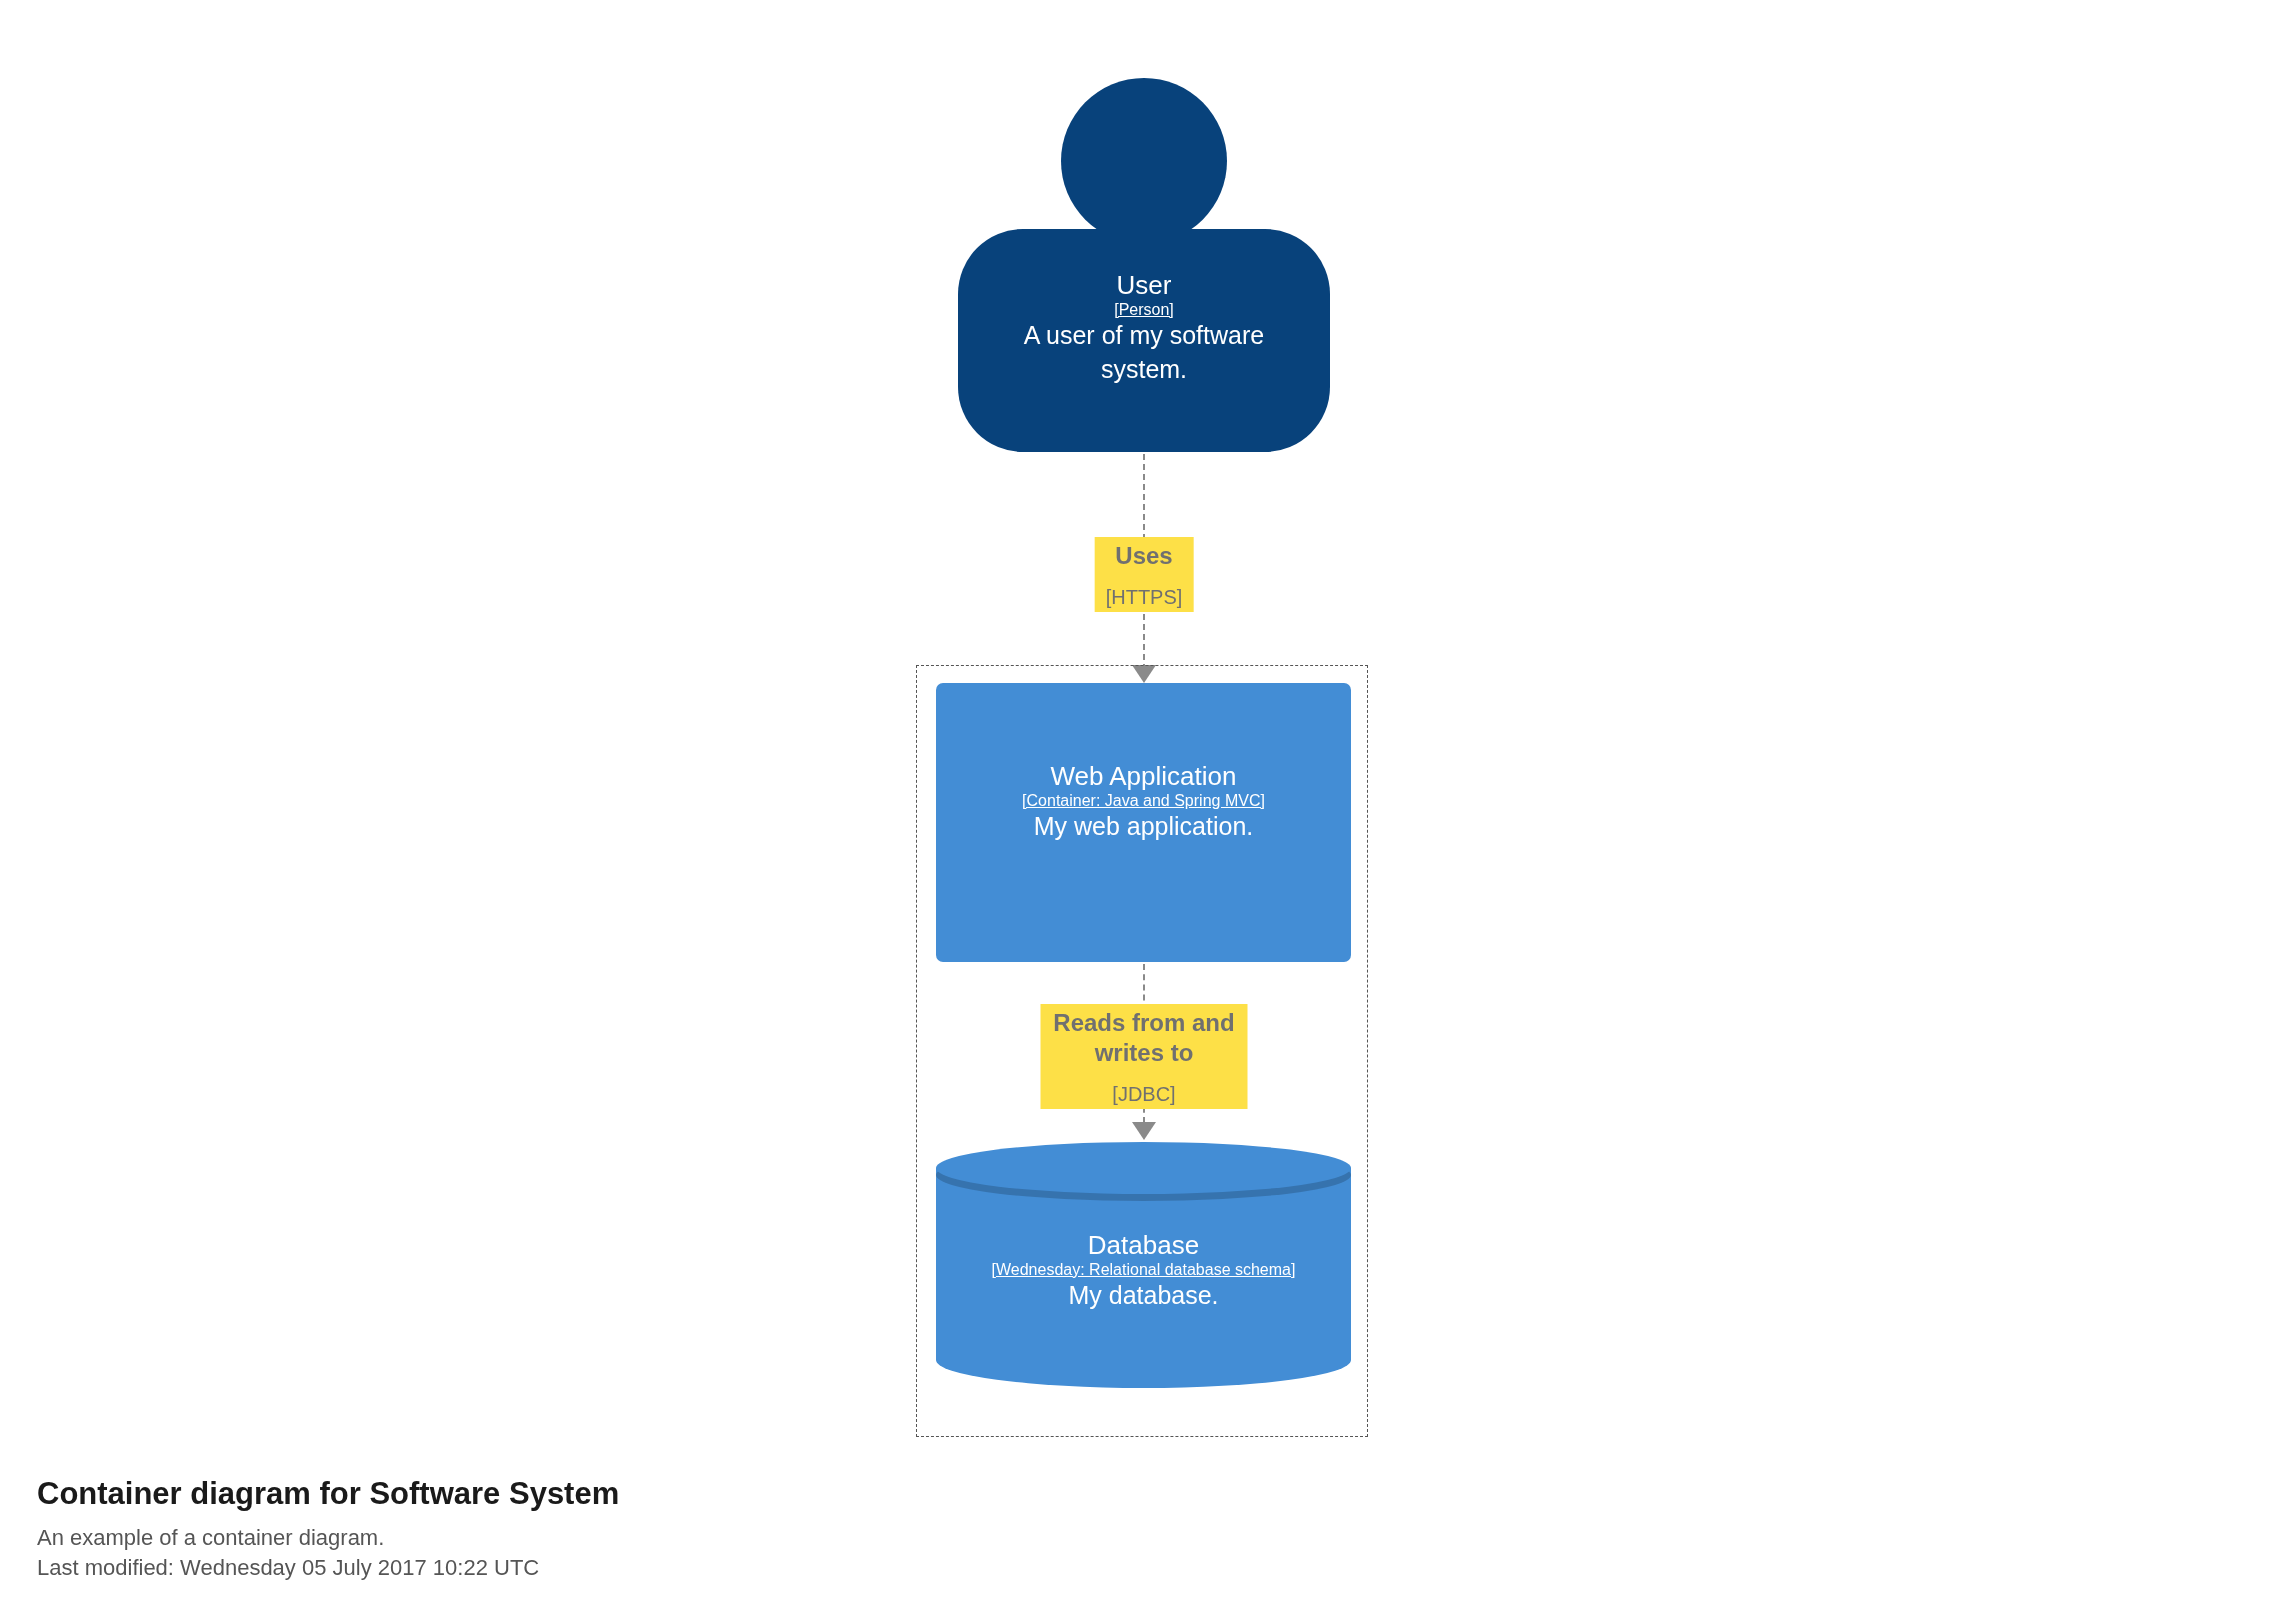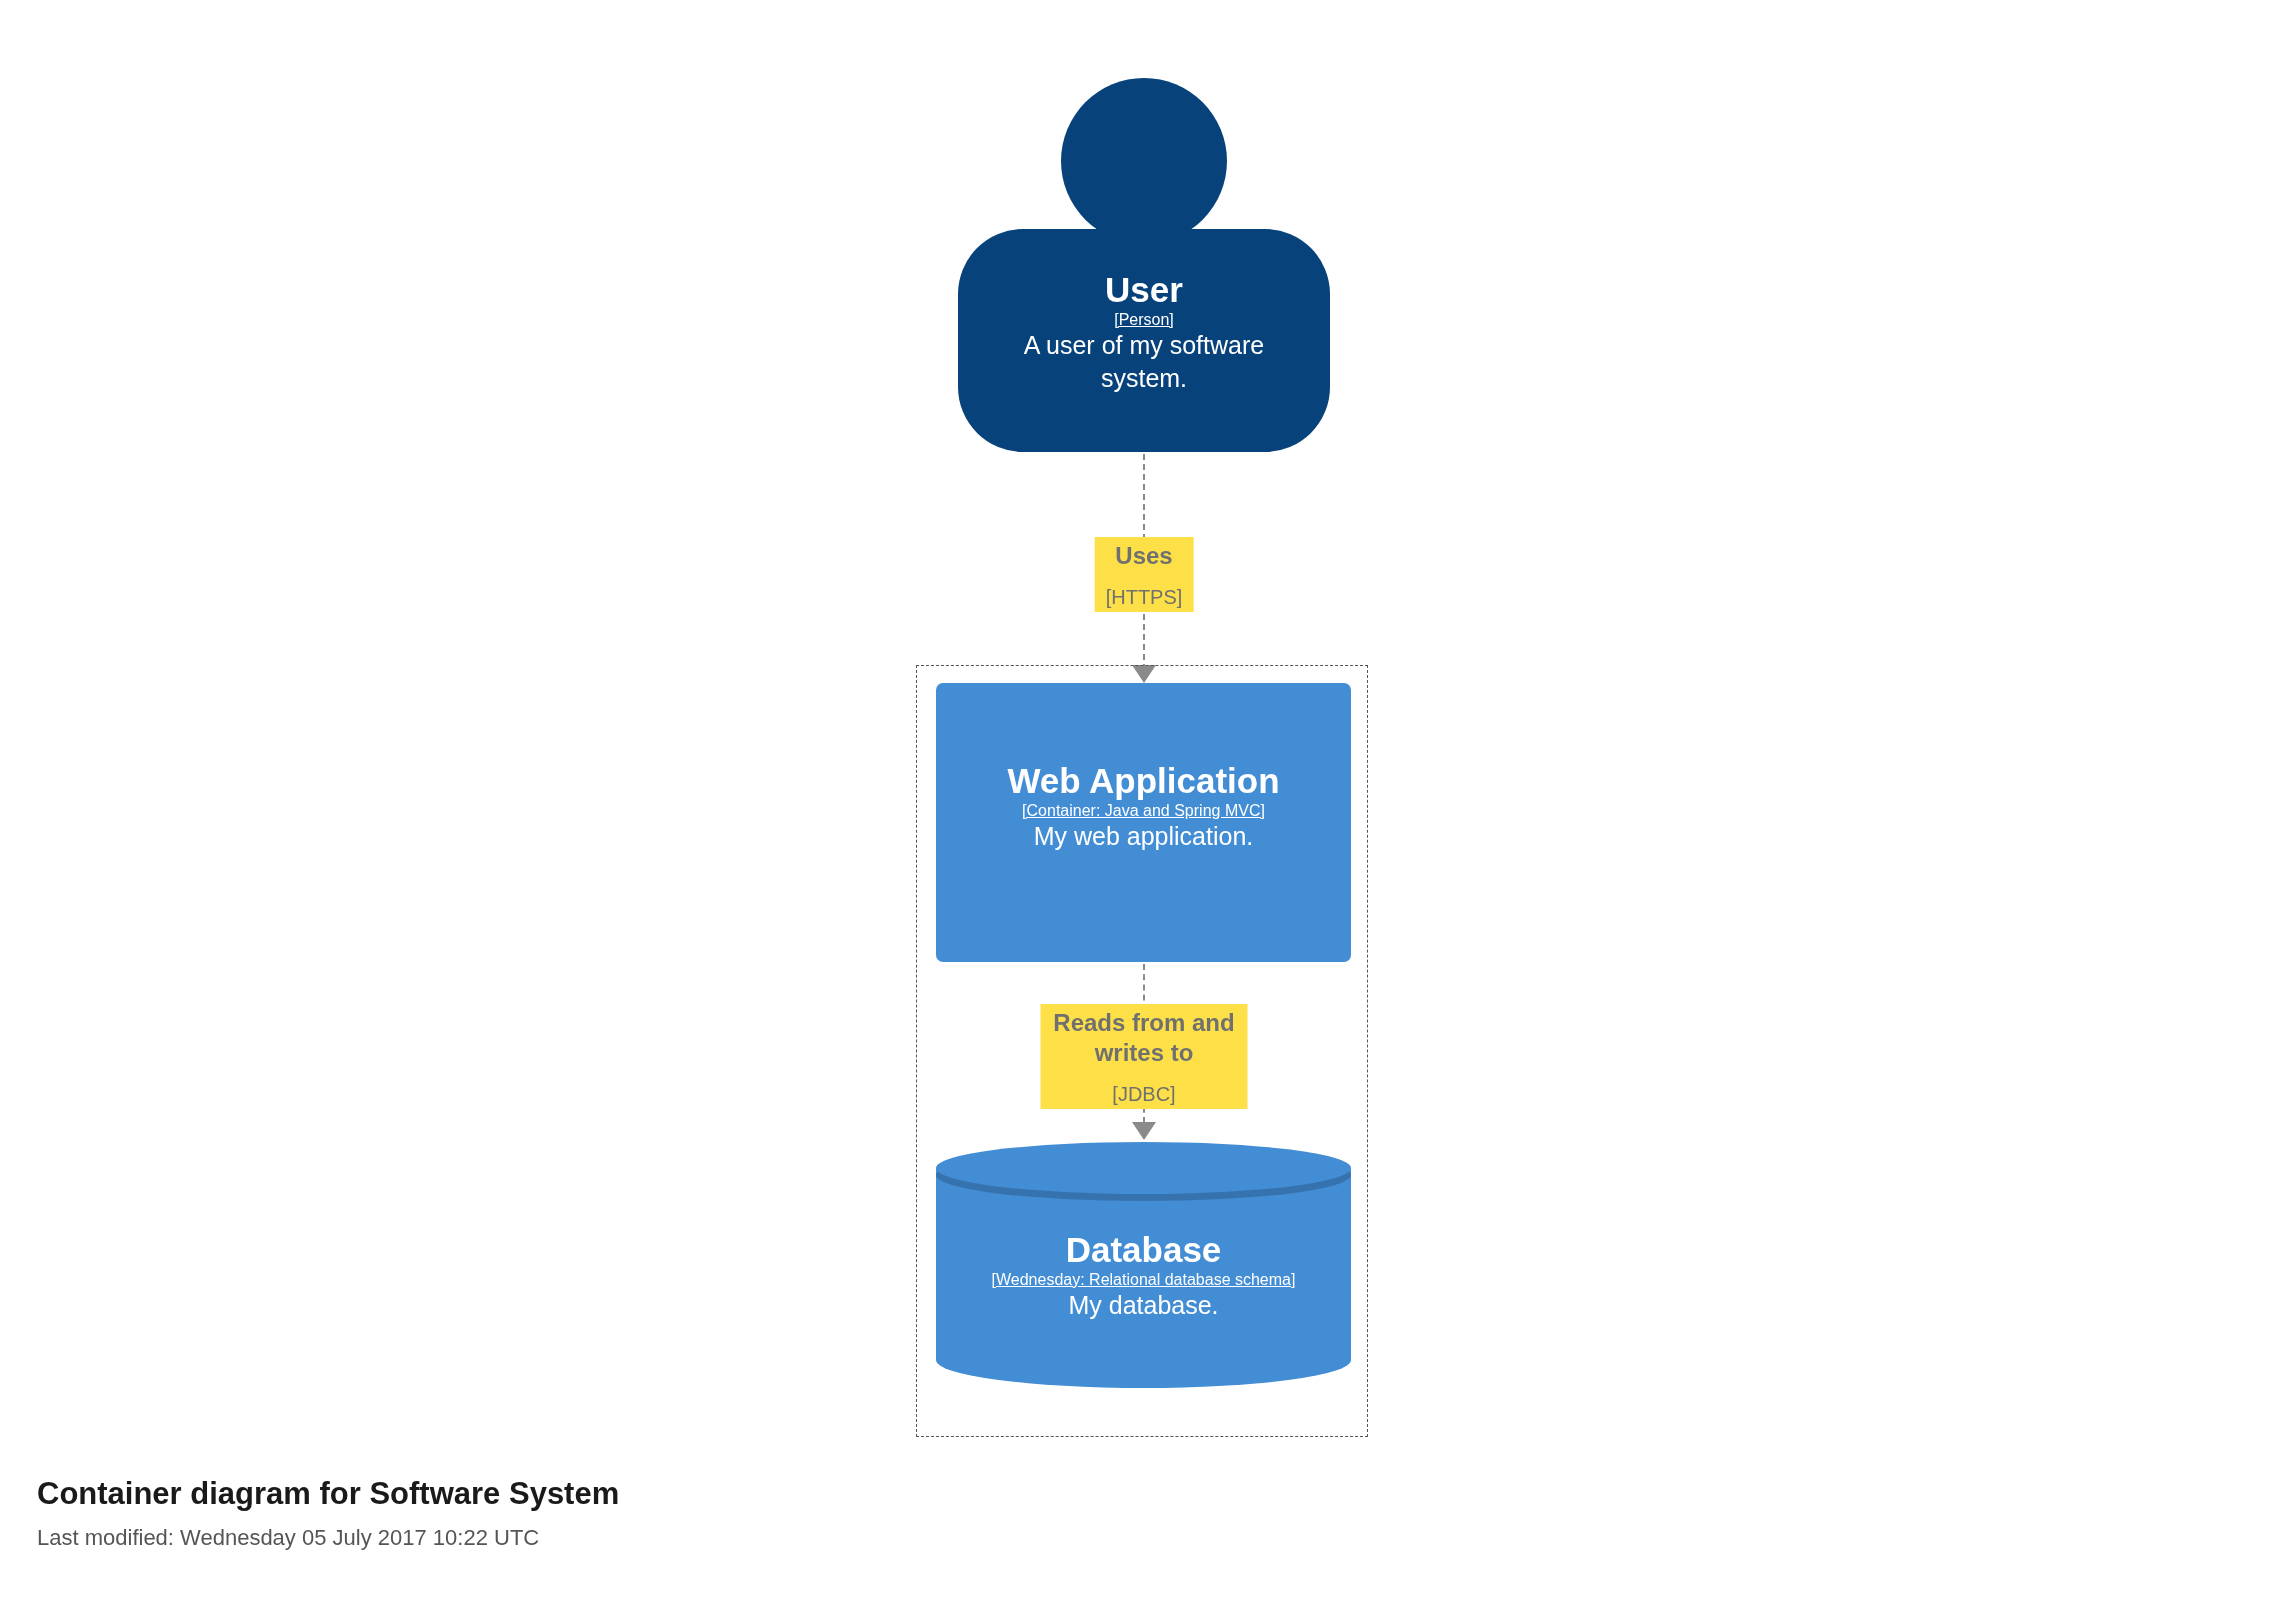--- a/index.html
+++ b/index.html
@@ -35,22 +35,22 @@
     border-radius: 65px;
     background: var(--person-bg, #08427b);
     color: #ffffff;
     text-align: center;
     box-sizing: border-box;
     padding-top: 42px;
   }
 
   
   .node-title {
-    font-size: 35px;
-    font-weight: bold;
+    font-size: 26px;
+    font-weight: normal;
     line-height: 1.1;
   }
   .node-meta {
     font-size: 16px;
     margin-top: 0;
     line-height: 1.2;
     text-decoration: underline;
   }
   .node-desc {
     font-size: 25px;
@@ -231,17 +231,18 @@
     <div class="db-top"></div>
     <div class="db-text">
       <div class="node-title">Database</div>
       <div class="node-meta">[Wednesday: Relational database schema]</div>
       <div class="node-desc">My database.</div>
     </div>
   </div>
 
   <div class="footer">
     <div class="footer-title">Container diagram for Software System</div>
+    <div class="footer-sub">An example of a container diagram.</div>
     <div class="footer-sub">Last modified: Wednesday 05 July 2017 10:22 UTC</div>
   </div>
 
 </div>
 
 
 </body></html>

